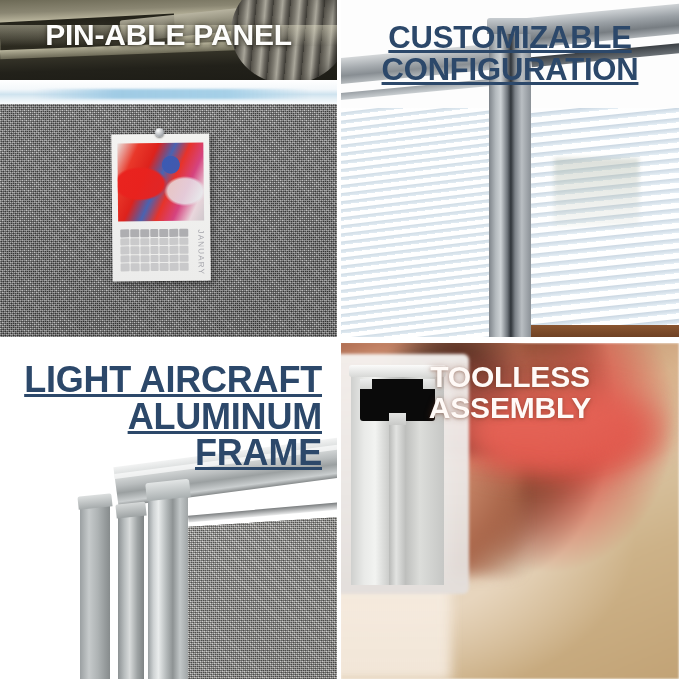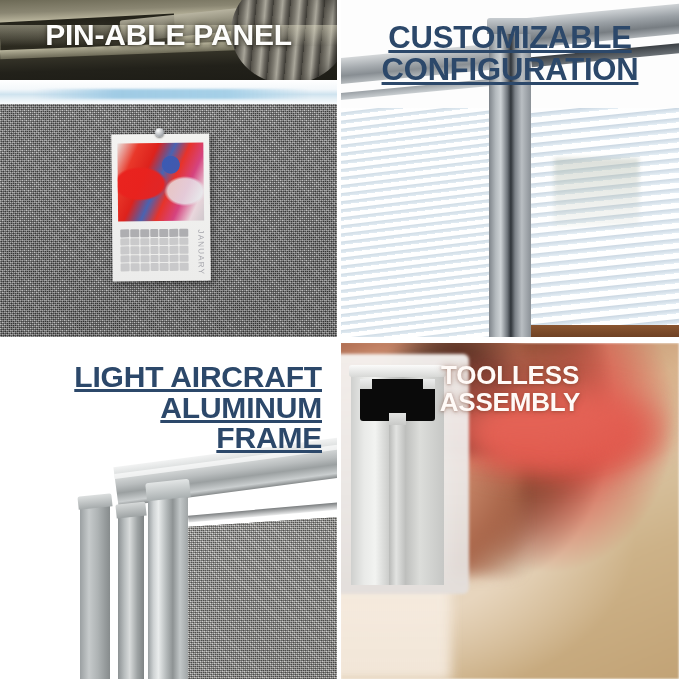--- a/index.html
+++ b/index.html
@@ -44,27 +44,27 @@
   #title-customizable {
     left: 341px; top: 22px; width: 338px;
     text-align: center;
     font-size: 31px;
     color: #2c486a;
   }
   #title-aluminum {
     left: 0; top: 362px; width: 330px;
     text-align: right;
     padding-right: 8px;
-    font-size: 30px;
+    font-size: 36px;
     color: #2c486a;
   }
   #title-toolless {
     left: 341px; top: 362px; width: 338px;
     text-align: center;
-    font-size: 26px;
+    font-size: 30px;
     color: #fffaf7;
     text-shadow: 0 0 7px rgba(120,60,40,.40), 0 1px 3px rgba(110,60,40,.38);
   }
 
   
   .tl-ceiling {
     position: absolute; left: 0; top: 0; width: 337px; height: 82px;
     background:
       linear-gradient(178deg, #6d6a56 0%, #8a8672 14%, #d9d4b9 30%, #cfcaae 42%, #3a382c 58%, #22211a 78%, #1d1c16 100%);
   }

